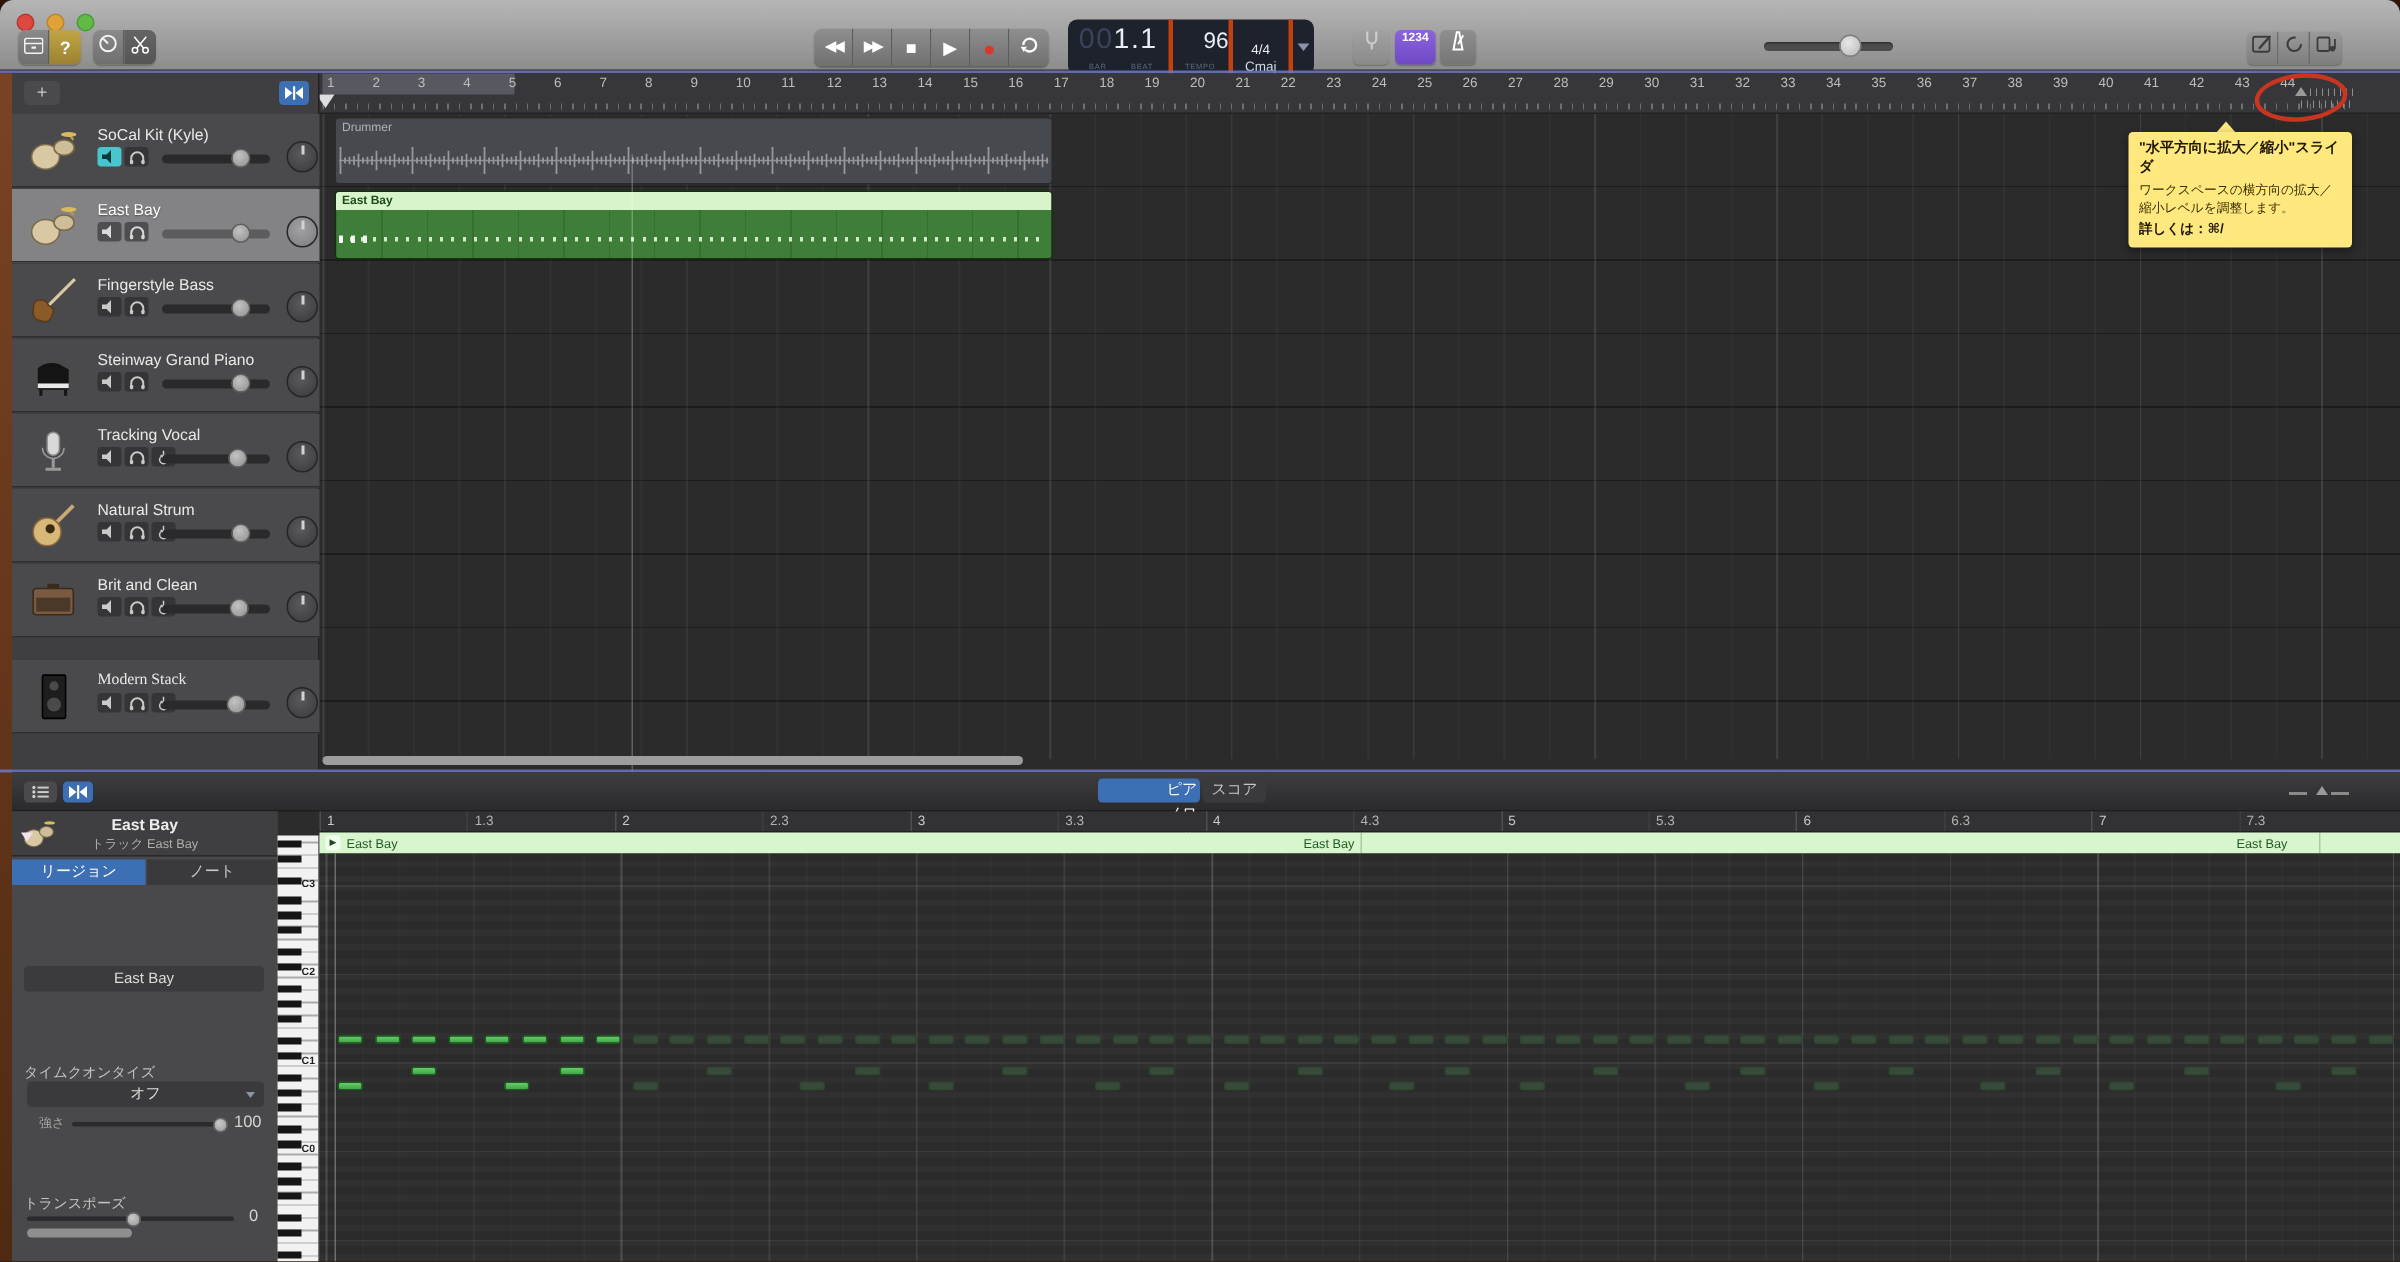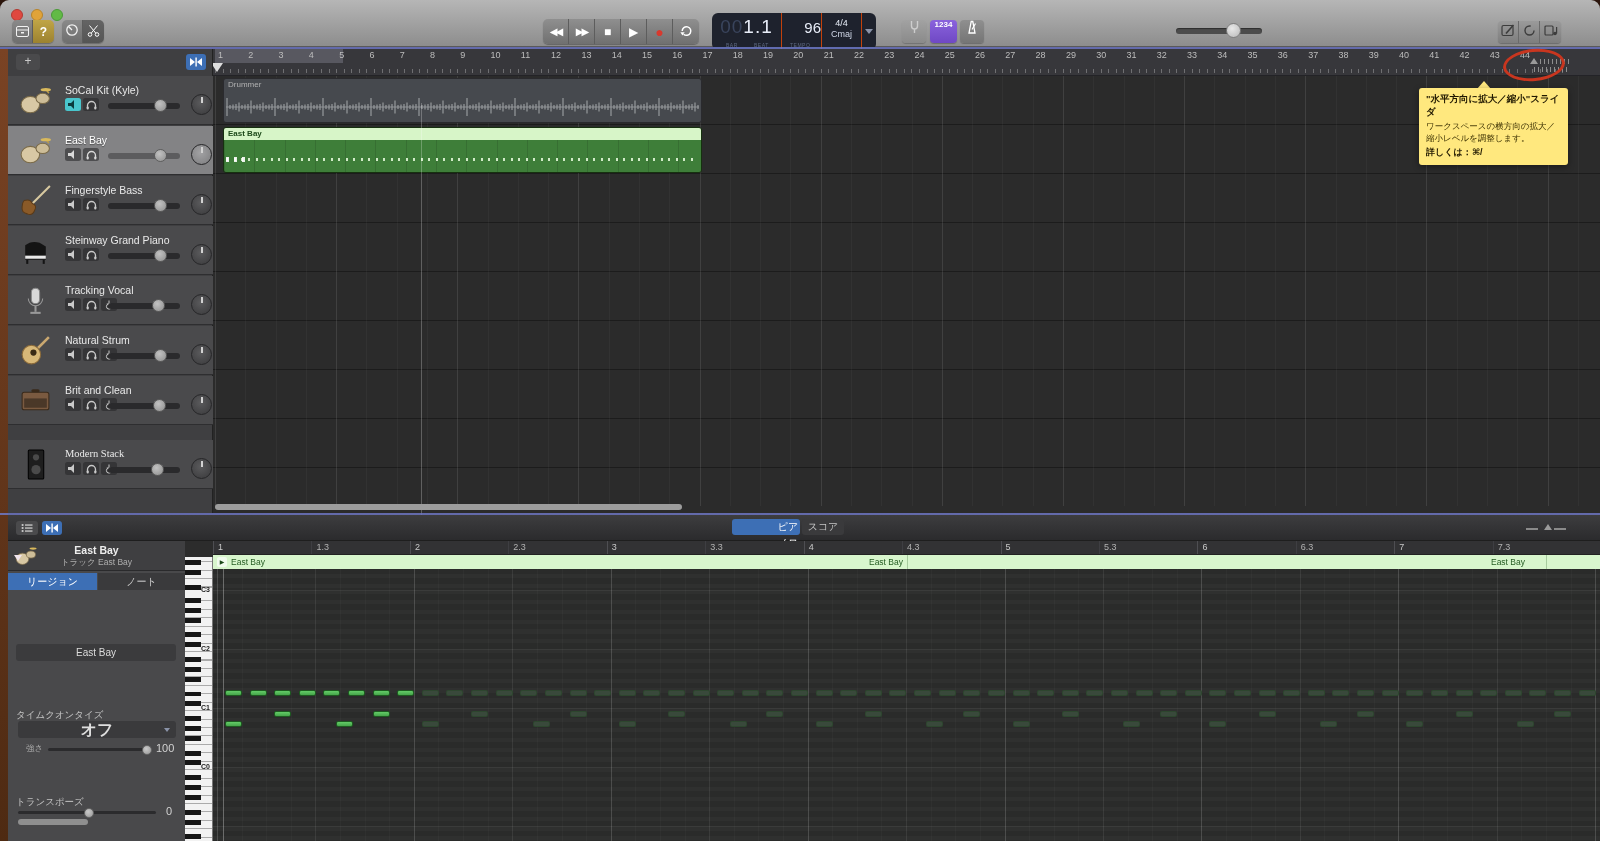--- a/index.html
+++ b/index.html
@@ -32,29 +32,29 @@
     overflow:hidden; box-shadow:0 1px 1px rgba(0,0,0,.3); }
   .tr-btn { width:26px; height:25px; background:linear-gradient(#8f8f8f,#707070);
     border-right:1px solid #5d5d5d; color:#fff; display:flex; align-items:center; justify-content:center;
     font-size:10px; letter-spacing:-2px; }
   .tr-btn:last-child { border-right:none; }
   .tr-btn .big { font-size:12px; letter-spacing:0; }
   .tr-btn .rec { color:#d8392e; font-size:14px; letter-spacing:0; }
 
   #lcd { position:absolute; left:712px; top:13px; width:164px; height:37px; background:#1e222d;
     border-radius:6px; display:flex; color:#e8edf8; }
-  .lcd-sec { position:relative; border-right:1px solid #c2410c; height:100%; }
+  .lcd-sec { position:relative; border-right:3px solid #c2410c; height:100%; }
   #lcd-pos { width:70px; text-align:center; }
   #lcd-pos .digits { font-size:19px; margin-top:3px; letter-spacing:1px; }
   #lcd-pos .dim { color:#39445c; }
   .lcd-lbl { position:absolute; bottom:2px; font-size:5px; color:#5d6880; letter-spacing:.5px; }
   #lcd-tempo { width:40px; text-align:right; }
   #lcd-tempo .digits { font-size:15px; margin-top:6px; }
   #lcd-sig { width:40px; text-align:center; font-size:9px; }
-  #lcd-sig div { margin-top:5px; }
+  #lcd-sig div { margin-top:15px; }
   #lcd-sig div+div { margin-top:1px; color:#cfd6e6; }
   #lcd-chev { width:14px; border-right:none; display:flex; align-items:center; justify-content:center; }
   .chev-down { width:0; height:0; border-left:4px solid transparent; border-right:4px solid transparent;
     border-top:5px solid #8a93a8; }
 
   .sm-btn { position:absolute; top:20px; height:23px; border-radius:4px; display:flex; align-items:flex-start;
     justify-content:center; box-shadow:0 1px 1px rgba(0,0,0,.25);margin-left:18px; }
   #btn-fork { left:884px; width:24px; background:linear-gradient(#a2a2a2,#8a8a8a); opacity:.85; }
   #btn-count { left:912px; width:27px; background:linear-gradient(#8a63dd,#6f48c4); color:#fff;
     font-size:8px; font-weight:bold; }
@@ -186,21 +186,21 @@
   #insp-title { position:absolute; left:0; top:3px; width:177px; text-align:center; font-size:10.5px;
     font-weight:bold; color:#ededed; }
   #insp-sub { position:absolute; left:0; top:16px; width:177px; text-align:center; font-size:8.5px; color:#aeaeae; }
   .insp-tab { position:absolute; top:32px; height:17px; font-size:10px; text-align:center; line-height:17px; }
   #tab-region { left:0; width:89px; background:#3d6fb5; color:#fff; border-radius:0 0 0 0; }
   #tab-note { left:90px; width:87px; background:#3a3a3c; color:#c9c9c9; }
   #name-field { position:absolute; left:8px; top:103px; width:160px; height:17px; background:#3b3b3d;
     border-radius:3px; text-align:center; font-size:10px; color:#dcdcdc; line-height:17px; }
   .insp-label { position:absolute; font-size:9.5px; color:#c2c2c2; }
   #quant-dd { position:absolute; left:10px; top:180px; width:158px; height:17px; background:#3a3a3c;
-    border-radius:3px; text-align:center; font-size:16px; color:#dedede; line-height:17px;font-weight:bold; }
+    border-radius:3px; text-align:center; font-size:10px; color:#dedede; line-height:17px; }
   #quant-dd .chev-down { position:absolute; right:6px; top:7px; border-left-width:3.5px;
     border-right-width:3.5px; border-top-width:4.5px; }
   .mini-slider { position:absolute; height:3px; background:#2b2b2d; border-radius:2px; }
   .mini-knob { position:absolute; top:-3.5px; width:10px; height:10px; border-radius:50%;
     background:radial-gradient(circle at 40% 35%,#cacaca,#969696); border:1px solid #666; }
   .mini-val { position:absolute; font-size:11px; color:#d2d2d2; }
 
   #keys { position:absolute; left:177px; top:42px; width:28px; height:284px;
     background:repeating-linear-gradient(180deg,#f2f2f2 0 7.4px,#aaa 7.4px 8.44px);
     background-position:0 36px; border-right:1px solid #777; }

